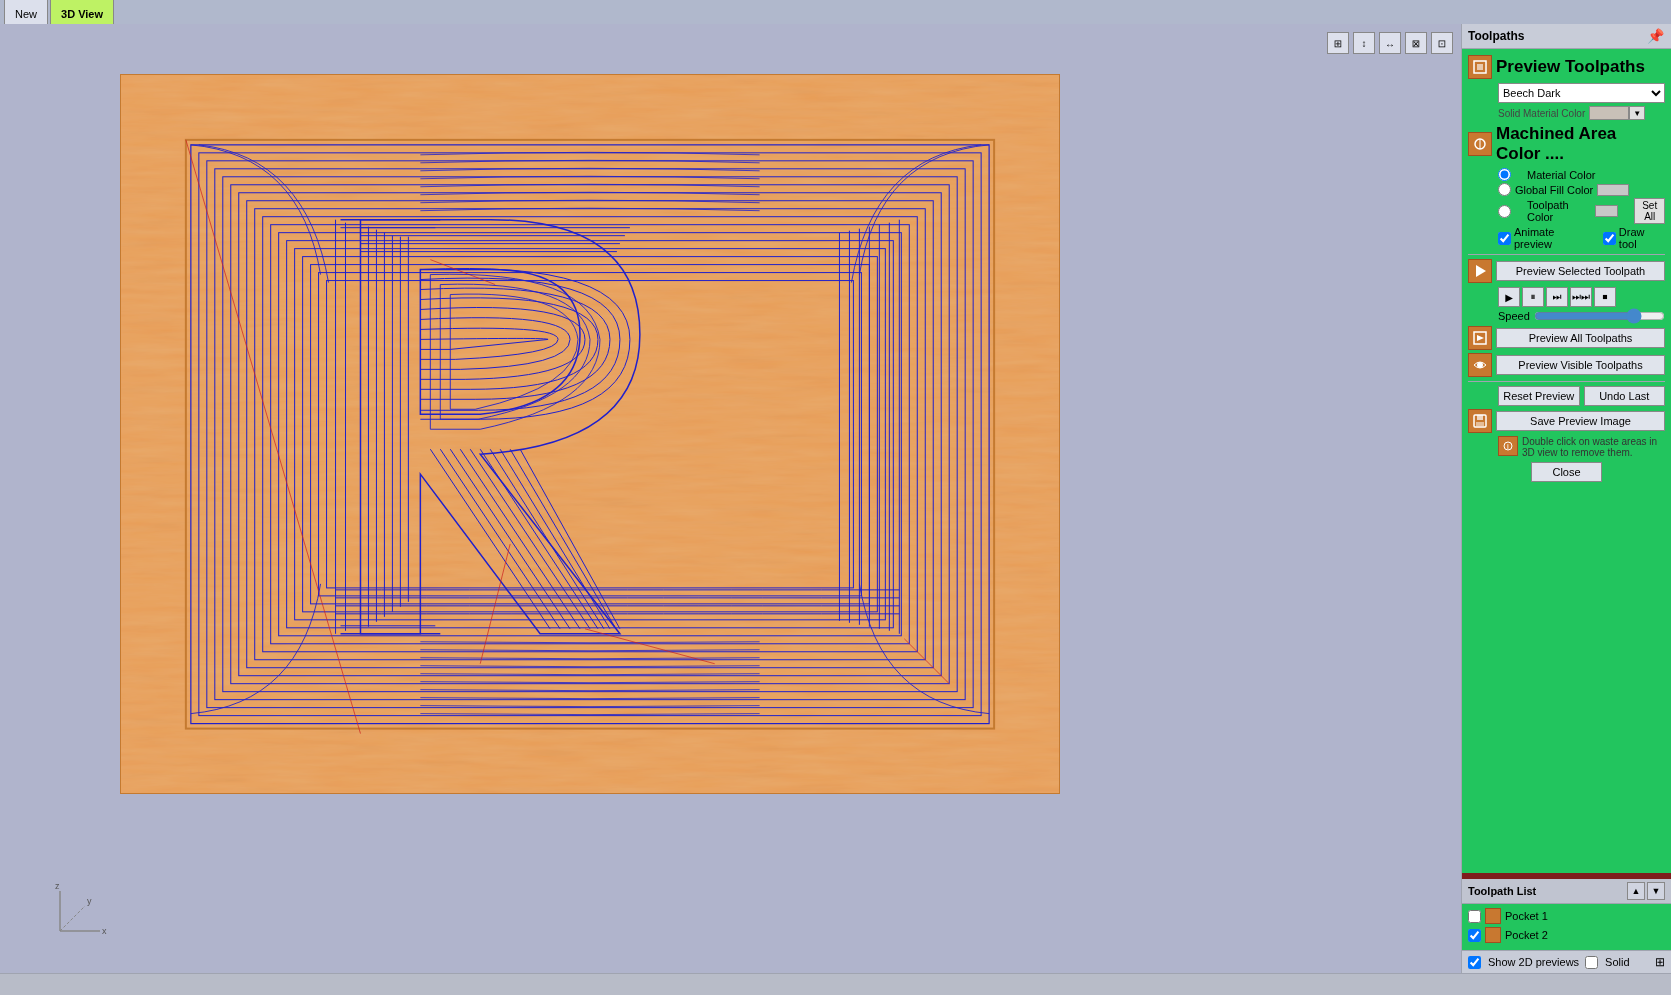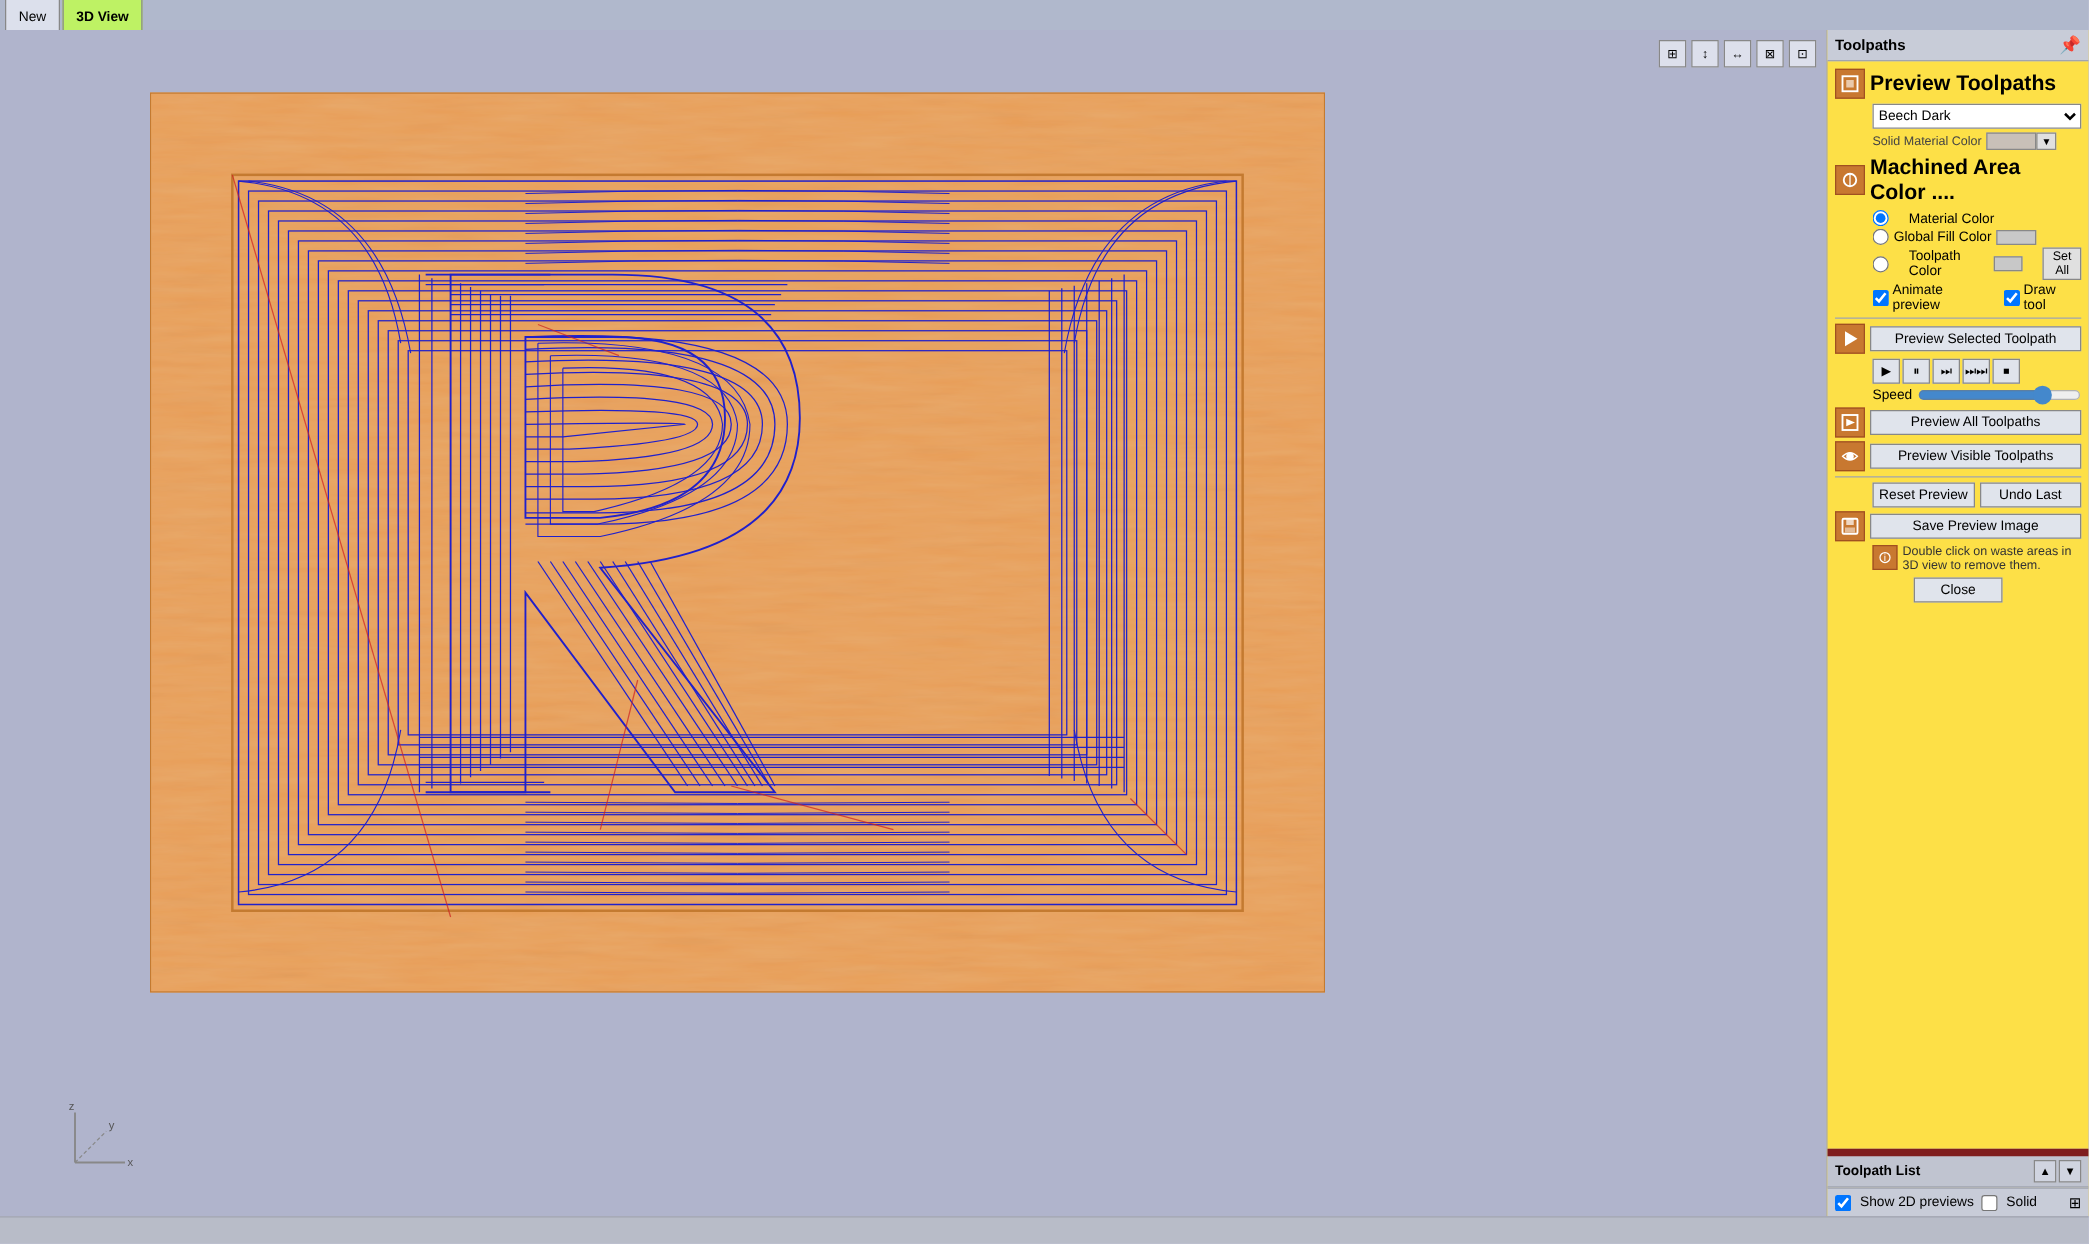--- a/index.html
+++ b/index.html
@@ -88,21 +88,21 @@
     }
 
     .toolpath-overlay {
       position: absolute;
       top: 0; left: 0; right: 0; bottom: 0;
     }
 
     
     .right-panel {
       width: 210px;
-      background: #fde047;
+      background: #22c55e;
       border-left: 1px solid #a0a4b0;
       display: flex;
       flex-direction: column;
       flex-shrink: 0;
     }
 
     .panel-header {
       display: flex;
       align-items: center;
       justify-content: space-between;
@@ -684,20 +684,34 @@
     </div>
 
     <div>
       <div class="toolpath-list-header">
         <span>Toolpath List</span>
         <div class="header-icons">
           <div class="header-icon-btn">▲</div>
           <div class="header-icon-btn">▼</div>
         </div>
       </div>
+      <div class="toolpath-list-body">
+
+        <div class="toolpath-item">
+          <input type="checkbox" style="">
+          <div class="item-icon"></div>
+          <span>Pocket 1</span>
+        </div>
+
+        <div class="toolpath-item">
+          <input type="checkbox" checked="" style="">
+          <div class="item-icon"></div>
+          <span>Pocket 2</span>
+        </div>
+      </div>
     </div>
 
     <div class="panel-footer">
       <label>
         <input type="checkbox" checked="" style="">
         <span>Show 2D previews</span>
       </label>
       <label>
         <input type="checkbox" style="">
         <span>Solid</span>

